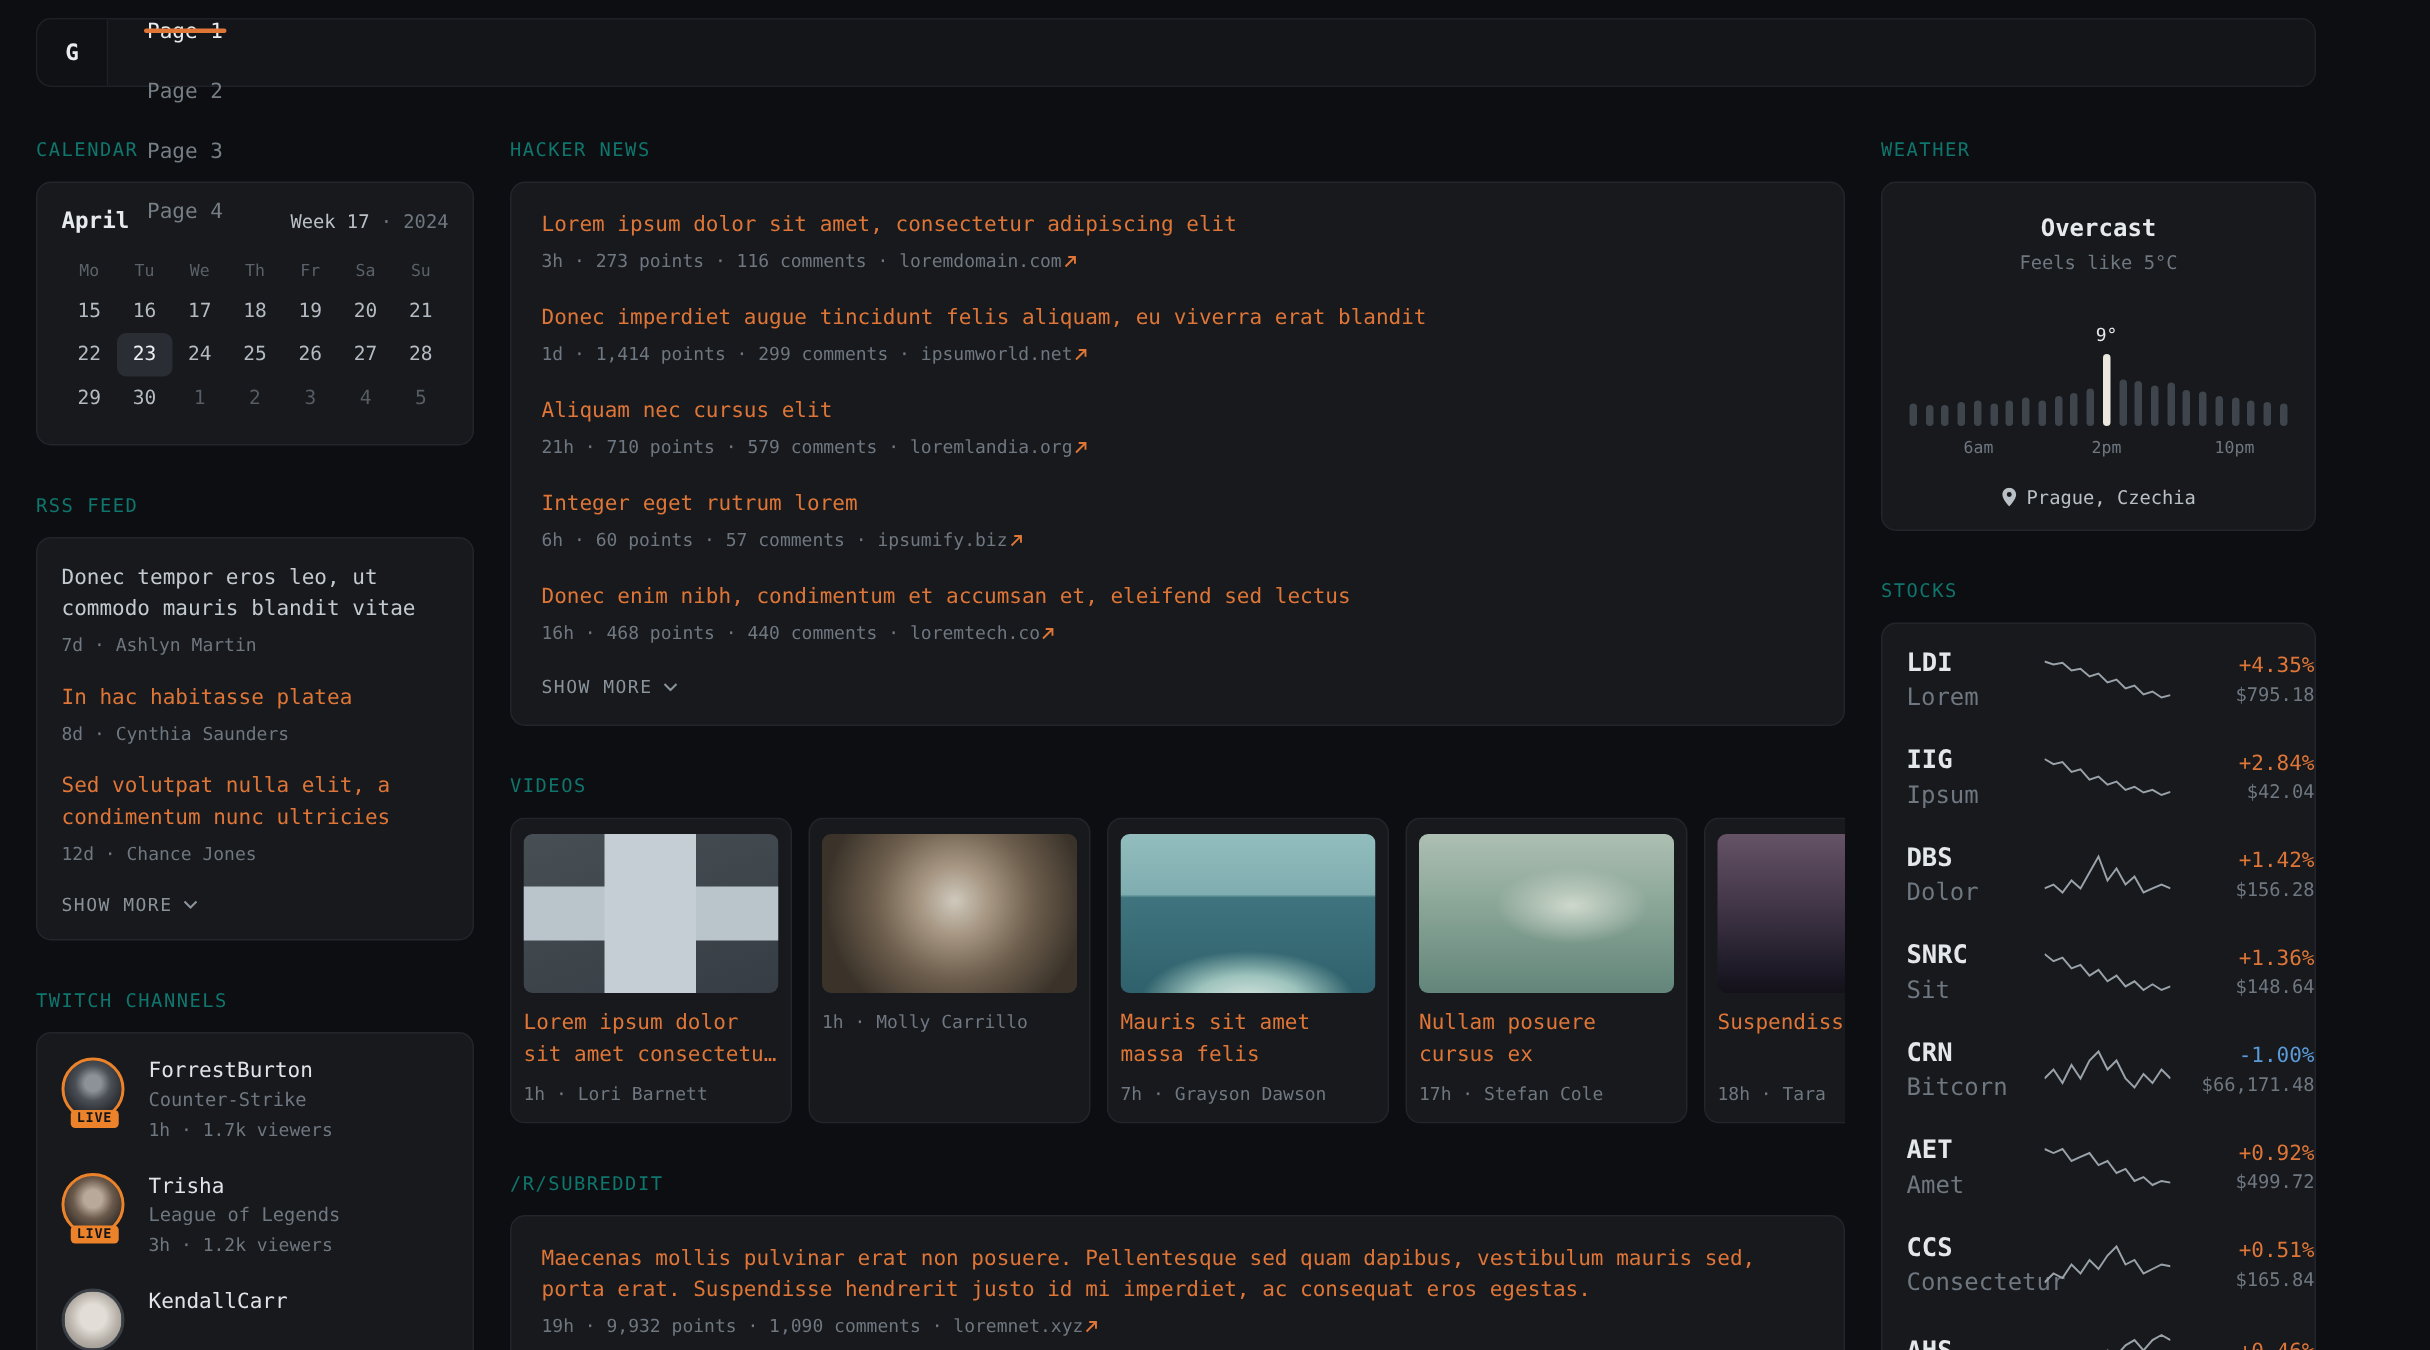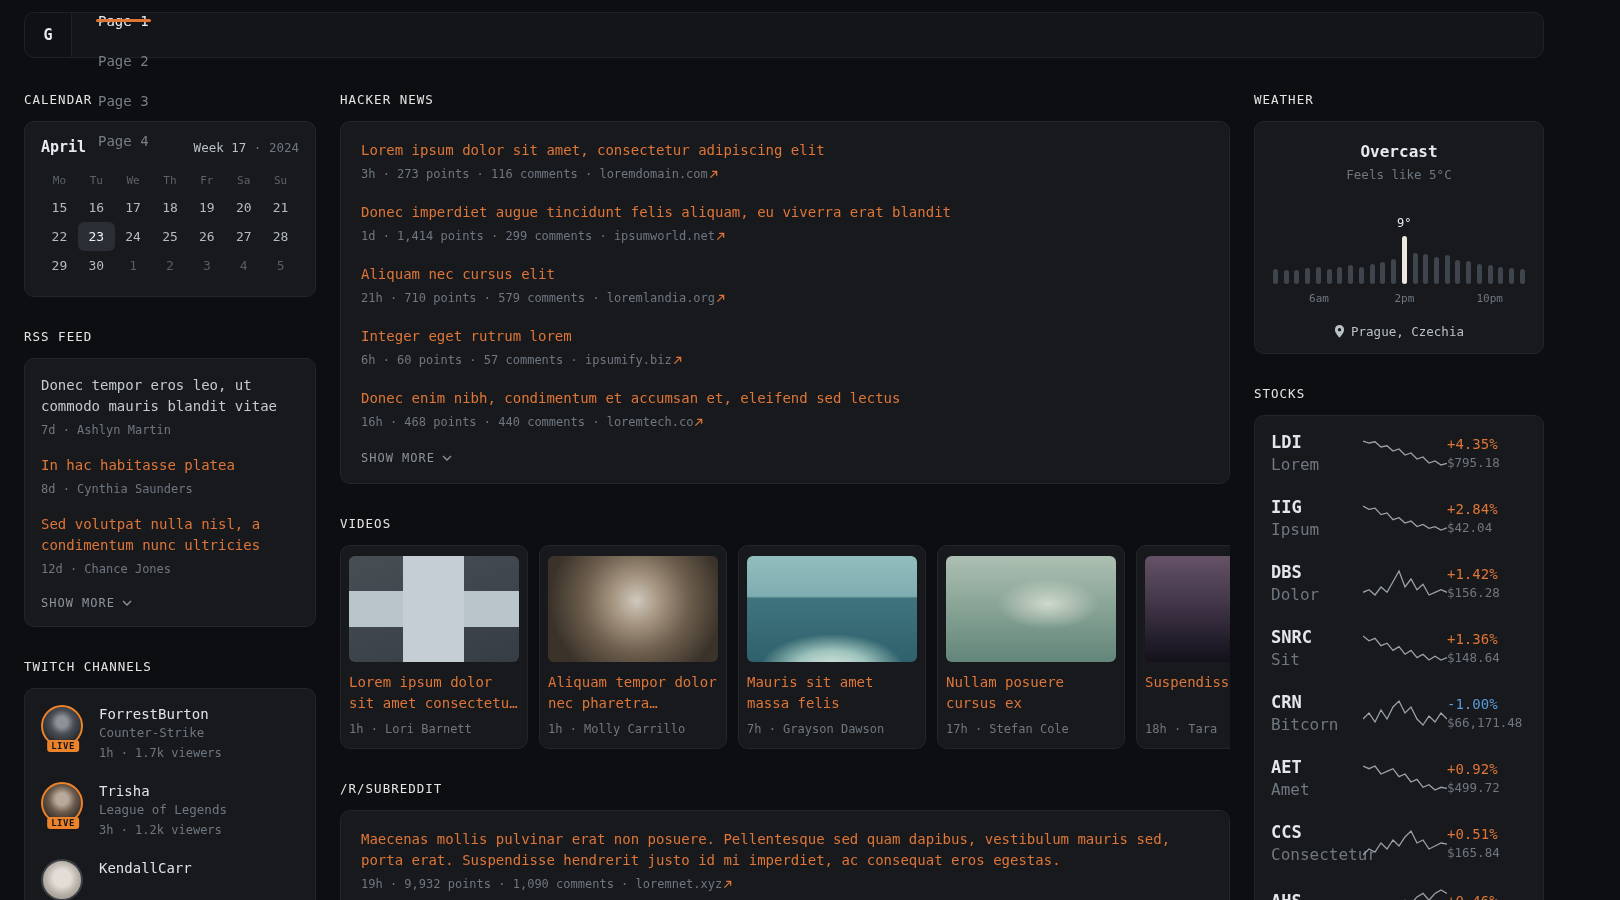--- a/index.html
+++ b/index.html
@@ -25,21 +25,21 @@
     cursor:pointer;
   }
   .tabs { display:flex; gap:24px; padding:0 24px; align-items:stretch;flex-direction:column; }
   .tab { display:flex; align-items:center; position:relative; color:#767e86; font-size:14px; cursor:pointer; padding:0 2px; }
   .tab.active { color:#e9edf0; }
   .tab.active::after { content:""; position:absolute; left:0; right:0; bottom:7px; height:3px; border-radius:2px; background:var(--accent); }
 
   
   .cols { display:grid; grid-template-columns:292px 890px 290px; gap:24px; align-items:start; }
   .col { display:flex; flex-direction:column; gap:32px; min-width:0; }
-  .widget-title { font-size:12.5px; letter-spacing:1px; color:#e5e5e5; margin-bottom:14px; }
+  .widget-title { font-size:12.5px; letter-spacing:1px; color:#0f766e; margin-bottom:14px; }
   .card { background:#17191d; border:1px solid #22252b; border-radius:10px; padding:16px; }
   .card.wide { padding:18px 20px; }
   .meta { font-size:12px; color:#6f7780; margin-top:4px; line-height:1.5; }
 
   
   .cal-head { display:flex; justify-content:space-between; align-items:baseline; margin-bottom:10px; }
   .cal-month { font-size:15px; color:#e6eaed; font-weight:bold; }
   .cal-meta { font-size:12.5px; color:#6f7780; }
   .cal-week { color:#b9c0c6; }
   .cal-grid { display:grid; grid-template-columns:repeat(7,1fr); text-align:center; }
@@ -97,21 +97,21 @@
     font-size:12.5px; color:#b9c0c6; }
   .pin-icon { fill:#b9c0c6; }
 
   
   .stocks-card { padding:16px; }
   .stock-row { display:grid; grid-template-columns:92px 1fr 96px; align-items:center; cursor:pointer; }
   .stock-row + .stock-row { margin-top:23px; }
   .stock-sym { font-size:17px; font-weight:bold; color:#e3e7ea; }
   .stock-name { font-size:16px; color:#6f7780; margin-top:3px; }
   .stock-spark { width:84px; height:30px; justify-self:center; }
-  .stock-right { }
+  .stock-right { text-align:right; }
   .stock-change { font-size:14px; color:var(--accent); }
   .stock-change.neg { color:var(--negative); }
   .stock-price { font-size:12.5px; color:#6f7780; margin-top:3px; }
 </style>
 </head>
 <body style="--accent: #df7637; --negative: #5a9bd8; --live: #ec832a;">
 
 <div class="page">
 
   <div class="topbar">
@@ -219,21 +219,21 @@
     <div class="rss-title">Donec tempor eros leo, ut commodo mauris blandit vitae</div>
     <div class="meta">7d · Ashlyn Martin</div>
   </div>
 
   <div class="rss-item highlight">
     <div class="rss-title">In hac habitasse platea</div>
     <div class="meta">8d · Cynthia Saunders</div>
   </div>
 
   <div class="rss-item highlight">
-    <div class="rss-title">Sed volutpat nulla nisl, a condimentum nunc ultricies</div>
+    <div class="rss-title">Sed volutpat nulla elit, a condimentum nunc ultricies</div>
     <div class="meta">12d · Chance Jones</div>
   </div>
 </div>
           <div class="show-more">
             <span>SHOW MORE</span>
             <svg class="chev-icon" width="10" height="6" viewBox="0 0 10 6">
                 <path d="M1 1 L5 5 L9 1" fill="none" stroke-width="1.4"></path>
               </svg>
           </div>
         </div>
@@ -361,21 +361,20 @@
         <div class="widget-title">VIDEOS</div>
         <div class="videos-row">
   <div class="video-card">
     <div class="video-thumb" style="background: linear-gradient(rgb(197, 206, 212), rgb(197, 206, 212)) 50% 0px / 36% 100% no-repeat, linear-gradient(rgb(186, 196, 203), rgb(186, 196, 203)) 0px 50% / 100% 34% no-repeat, linear-gradient(160deg, rgb(71, 79, 85), rgb(54, 61, 68));"></div>
     <div class="video-title">Lorem ipsum dolor sit amet consectetu…</div>
     <div class="meta video-meta">1h · Lori Barnett</div>
   </div>
 
   <div class="video-card">
     <div class="video-thumb" style="background: radial-gradient(circle at 52% 42%, rgb(207, 201, 189) 0%, rgb(165, 149, 129) 22%, rgb(110, 95, 78) 48%, rgb(59, 51, 42) 80%);"></div>
-    <div class="video-title">Aliquam tempor dolor nec pharetra…</div>
     <div class="meta video-meta">1h · Molly Carrillo</div>
   </div>
 
   <div class="video-card">
     <div class="video-thumb" style="background: radial-gradient(60% 45% at 50% 105%, rgb(216, 228, 223) 0%, rgb(158, 196, 189) 35%, rgba(158, 196, 189, 0) 70%), linear-gradient(rgb(147, 189, 189) 0%, rgb(127, 173, 176) 38%, rgb(63, 116, 126) 40%, rgb(47, 97, 108) 100%);"></div>
     <div class="video-title">Mauris sit amet massa felis</div>
     <div class="meta video-meta">7h · Grayson Dawson</div>
   </div>
 
   <div class="video-card">

